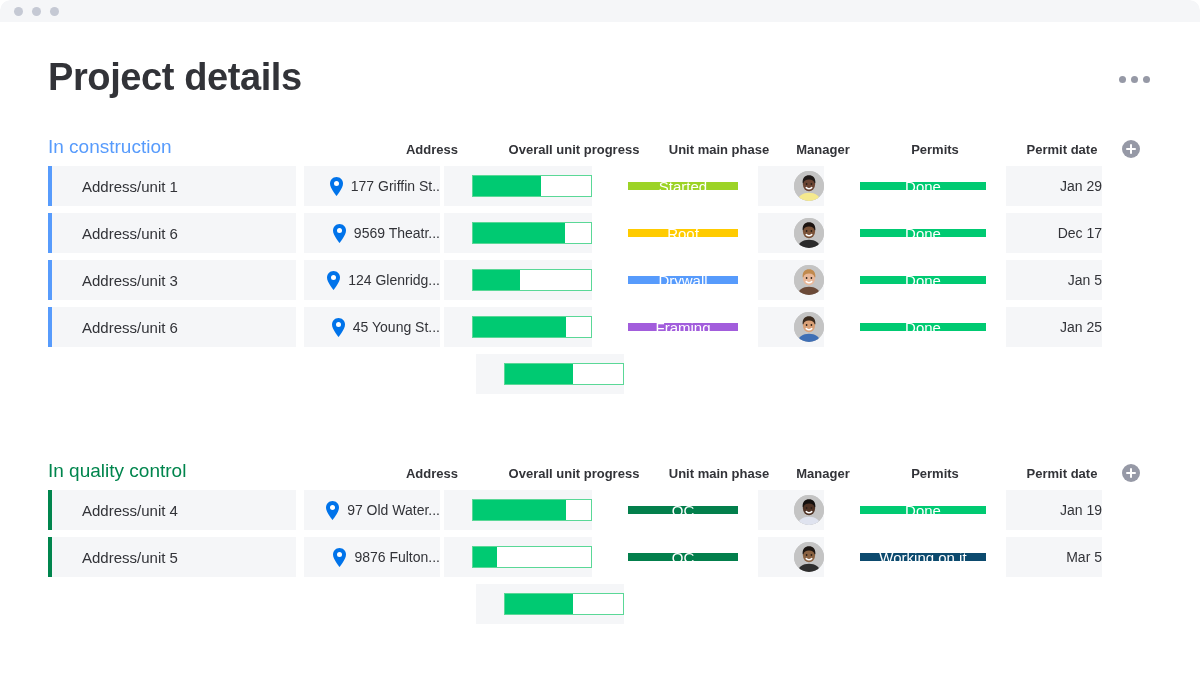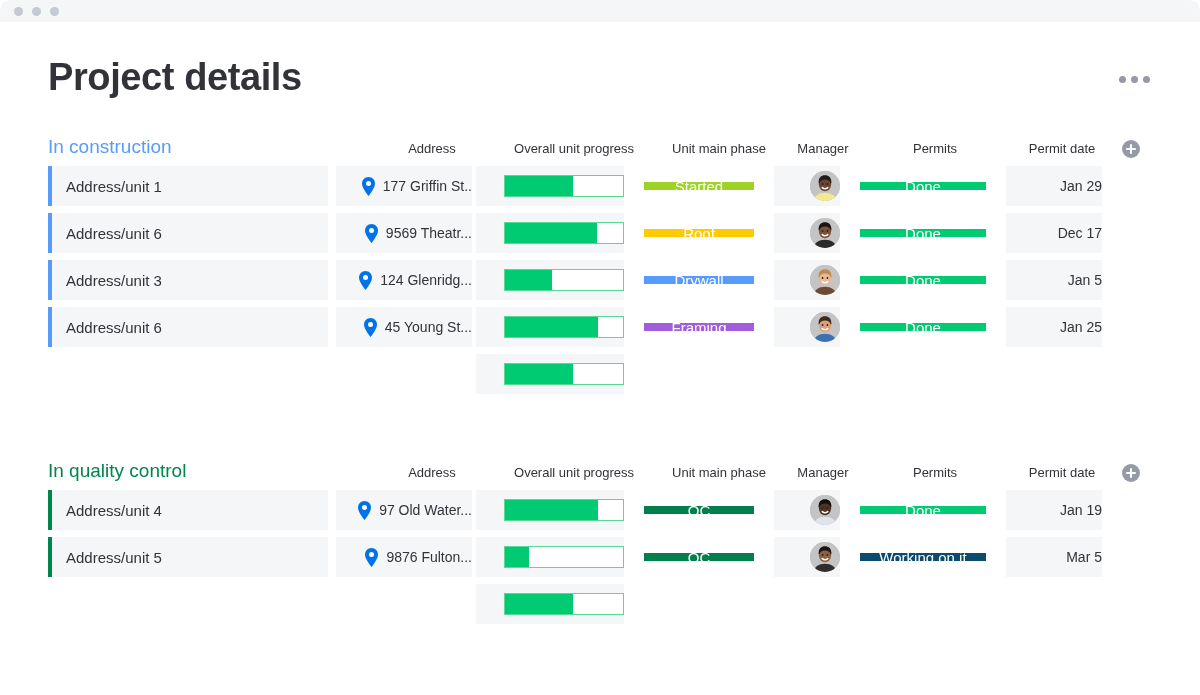--- a/index.html
+++ b/index.html
@@ -91,22 +91,23 @@
   .group-title {
     font-size: 19px;
     line-height: 22px;
     white-space: nowrap;
   }
   .group-title.blue  { color: #579bfc; }
   .group-title.green { color: #00854d; }
 
   .col-headers {
     display: flex;
-    align-items: center;
+    align-items: flex-end;
     margin-left: auto;
+    font-weight: bold;
   }
   .col-head {
     font-size: 13px;
     color: #323338;
     text-align: center;
     line-height: 16px;
   }
 
   
   .c-address  { width: 136px; }
@@ -149,21 +150,21 @@
     display: flex;
     align-items: center;
     border-left: 4px solid #579bfc;
     box-sizing: border-box;
     margin-right: 8px;
   }
   .row.qc .name-cell { border-left-color: #00854d; }
   .name-text {
     font-size: 15px;
     color: #323338;
-    padding-left: 14px;
+    padding-left: 30px;
   }
 
   .cell {
     background: #f5f6f8;
     display: flex;
     align-items: center;
     justify-content: flex-end;
     box-sizing: border-box;
     margin-right: 4px;
   }
@@ -196,21 +197,21 @@
   
   .chip {
     width: 100%;
     height: 100%;
     display: flex;
     align-items: center;
     justify-content: center;
     color: #ffffff;
     font-size: 15px;
   }
-  .cell.chip-cell { background: transparent; padding: 16px; }
+  .cell.chip-cell { background: transparent; padding: 16px; margin-left: 16px; }
 
   
   .avatar {
     width: 30px;
     height: 30px;
     border-radius: 50%;
     background: #c4c4c4;
     overflow: hidden;
     position: relative;
     flex: 0 0 auto;

